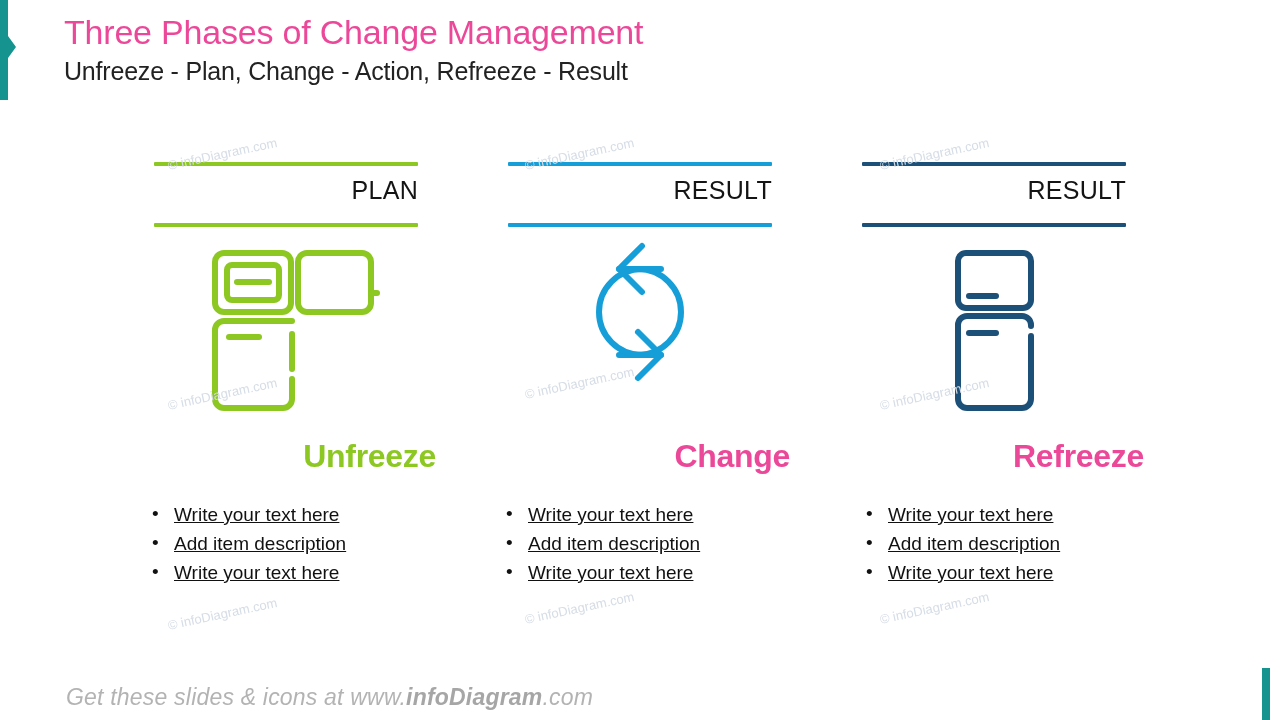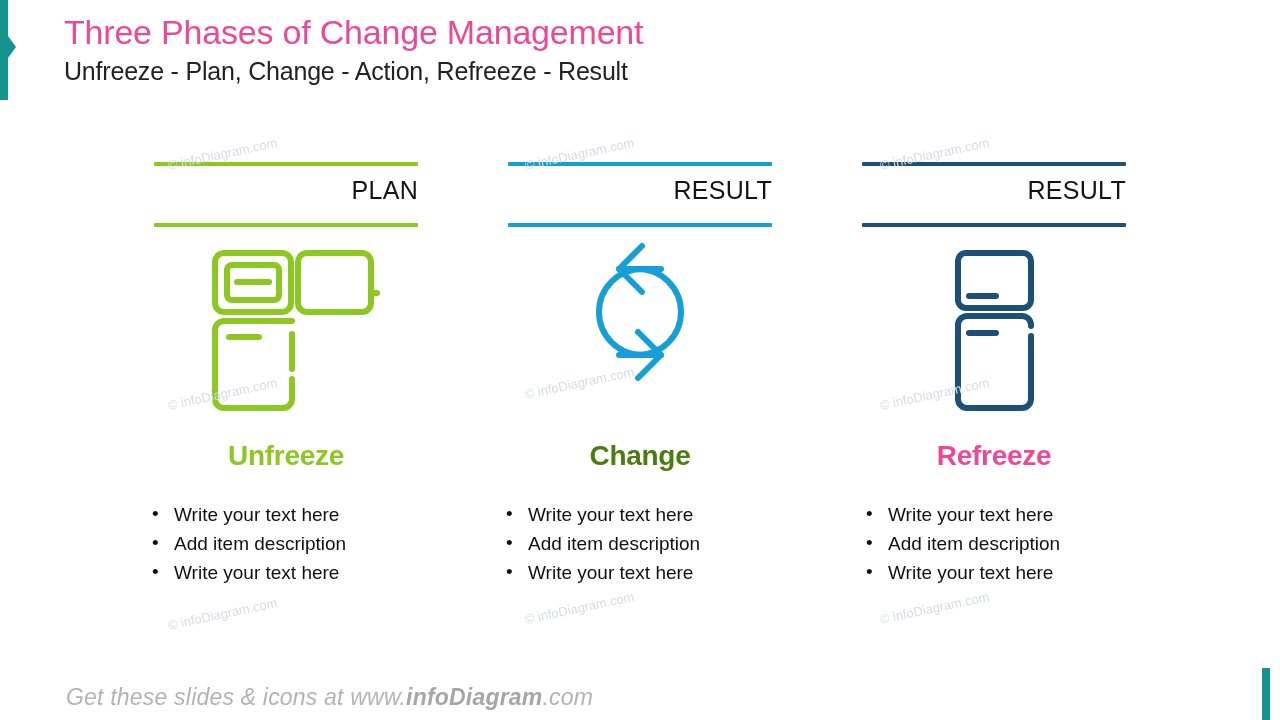--- a/index.html
+++ b/index.html
@@ -120,40 +120,41 @@
   .icon-area svg {
     position: absolute;
     left: 50%;
     top: 0;
     transform: translateX(-50%);
     display: block;
   }
 
   
   .phase-name {
-    text-align: center;
-    font-size: 28px;
+    text-align: right;
+    font-size: 32px;
     font-weight: bold;
     letter-spacing: -0.3px;
     line-height: 40px;
   }
 
   
   .bullets {
     margin: 24px 0 0 0;
     padding: 0;
     list-style: none;
   }
   .bullets li {
     position: relative;
     padding-left: 30px;
     font-size: 19px;
     line-height: 29px;
     color: #111111;
     white-space: nowrap;
+    text-decoration: underline;
   }
   .bullets li::before {
     content: "\2022";
     position: absolute;
     left: 8px;
     top: -1px;
     font-size: 19px;
     color: #111111;
   }
   .bl-1 { margin-left: 8px; }
@@ -242,21 +243,21 @@
       <svg width="190" height="180" viewBox="0 0 190 180">
         <g fill="none" stroke="#159ed8" stroke-width="6" stroke-linecap="round" stroke-linejoin="round">
           <path d="M74 33 L93 33 A43 43 0 0 1 93 119 L74 119"></path>
           <path d="M116 119 L97 119 A43 43 0 0 1 97 33 L116 33"></path>
           <polyline points="97,10 74,33 97,56"></polyline>
           <polyline points="93,96 116,119 93,142"></polyline>
         </g>
       </svg>
     </div>
 
-    <div class="phase-name" style="color:#4d7c0f">Change</div>
+    <div class="phase-name" style="color:#ec4899">Change</div>
 
     <ul class="bullets bl-2">
       <li>Write your text here</li>
       <li>Add item description</li>
       <li>Write your text here</li>
     </ul>
   </div>
 
   <div class="column col-3">
     <div class="phase-header">

